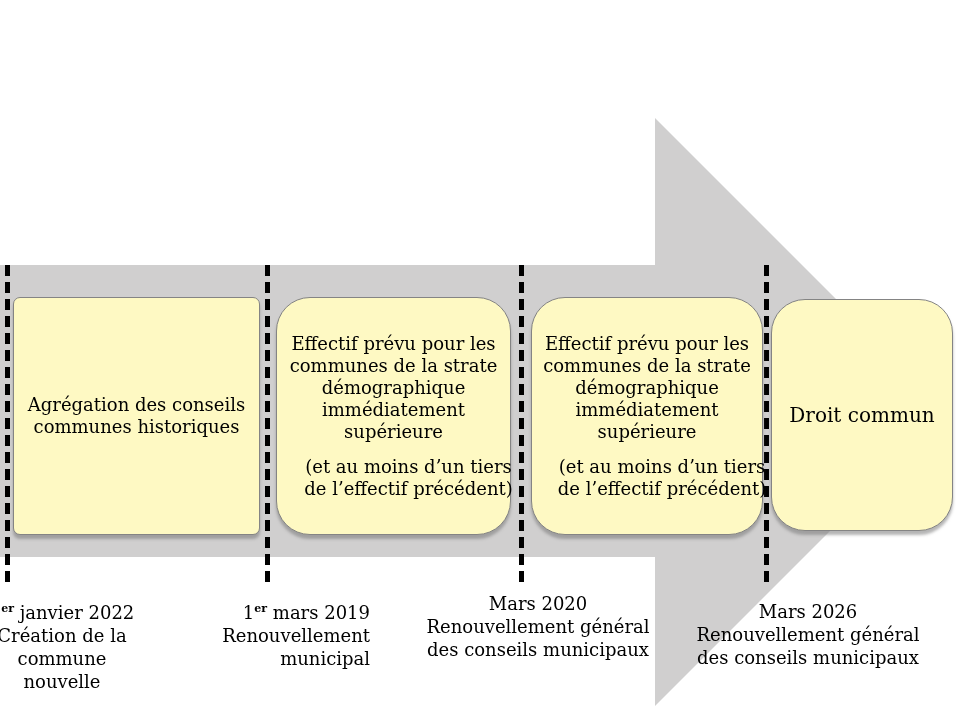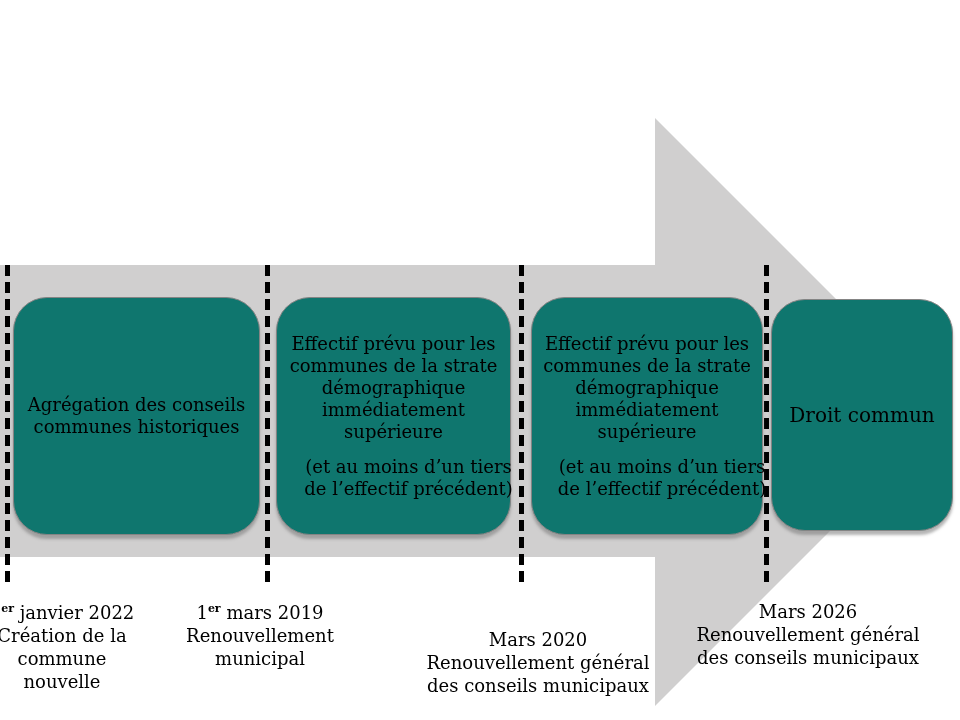--- a/index.html
+++ b/index.html
@@ -20,47 +20,47 @@
     height:323px;
     background:repeating-linear-gradient(to bottom, #000 0px, #000 11px, transparent 11px, transparent 17px);
   }
   .d1 { left:5px; }
   .d2 { left:265px; }
   .d3 { left:519px; }
   .d4 { left:764px; }
 
   .card {
     position:absolute;
-    background:#0f766e;
+    background:#fef9c3;
     border:1px solid #848484;
     border-radius:34px;
     box-shadow:0 4px 3px rgba(120,120,120,0.55);
     display:flex;
     align-items:center;
     justify-content:center;
     text-align:center;
     font-size:18px;
     line-height:22px;
   }
-  .card1 { left:13px;  top:297px; width:245px; height:236px; }
+  .card1 { left:13px;  top:297px; width:245px; height:236px;border-radius:7px; }
   .card2 { left:276px; top:297px; width:233px; height:236px; }
   .card3 { left:531px; top:297px; width:230px; height:236px; }
   .card4 { left:771px; top:299px; width:180px; height:230px; font-size:20px;align-items:center; }
   .para-gap { margin-top:13px;margin-left:30px; }
   .text-line { white-space:nowrap; }
 
   .milestone {
     position:absolute;
     text-align:center;
     font-size:18px;
     line-height:23px;
   }
   .m1 { left:-48px; top:601px; width:220px; }
-  .m2 { left:150px; top:601px; width:220px; }
-  .m3 { left:413px; top:628px; width:250px; }
+  .m2 { left:150px; top:601px; width:220px;text-align:right; }
+  .m3 { left:413px; top:592px; width:250px; }
   .m4 { left:683px; top:600px; width:250px; }
   .m-date sup { font-size:11px; line-height:0;font-weight:bold; }
 </style>
 </head>
 <body>
 
 <div class="canvas">
 
   <svg class="arrow-svg" width="960" height="720" viewBox="0 0 960 720">
     <polygon points="0,265 655,265 655,118 949,412 655,706 655,557 0,557" fill="#d0cfcf"></polygon>

